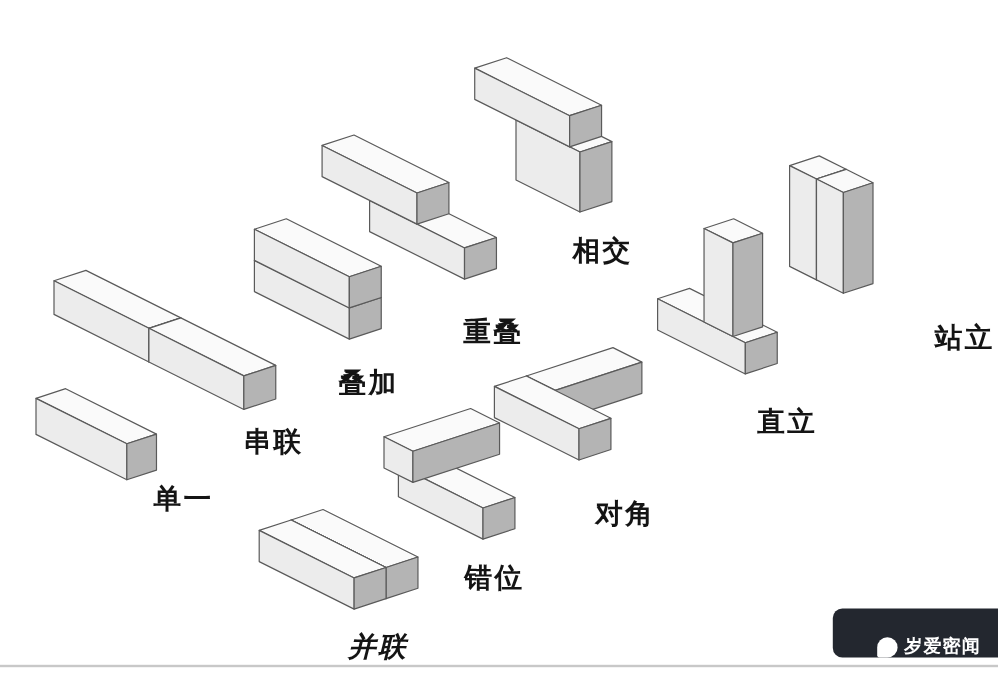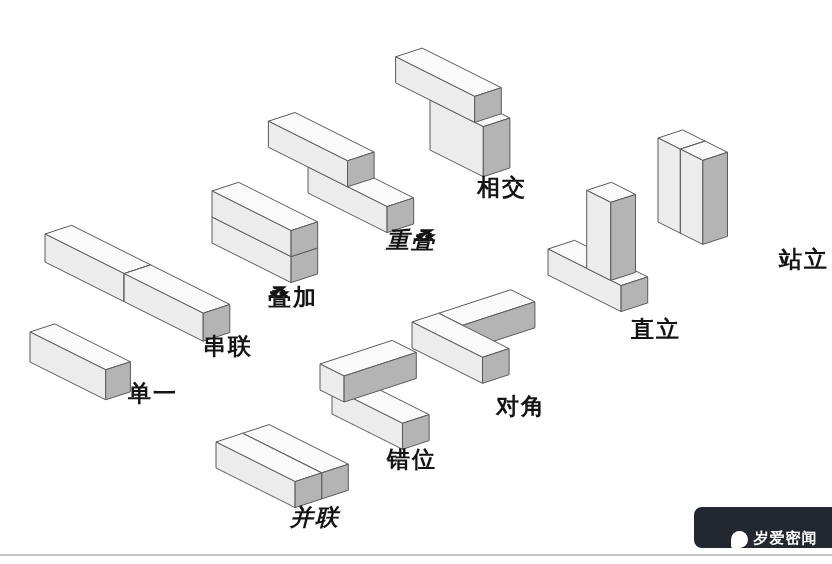--- a/index.html
+++ b/index.html
@@ -24,20 +24,21 @@
   }
   .fig-label {
     position: absolute;
     font-family: "DejaVu Sans", sans-serif;
     font-size: 23px;
     font-weight: 600;
     color: #141414;
     letter-spacing: 2px;
     white-space: nowrap;
     line-height: 1;
+    margin-top: 23px;
   }
   .watermark {
     position: absolute;
     left: 694px;
     top: 507px;
     width: 160px;
     height: 41px;
     background: #23272f;
     border-radius: 8px;
     display: flex;
@@ -148,22 +149,22 @@
         <polygon points="658.0,222.0 680.4,233.2 680.4,149.2 658.0,138.0" fill="#ececec" stroke="#5a5a5a" stroke-width="1" stroke-linejoin="round"></polygon>
         <polygon points="680.4,233.2 705.1,225.1 705.1,141.1 680.4,149.2" fill="#b4b4b4" stroke="#5a5a5a" stroke-width="1" stroke-linejoin="round"></polygon>
         <polygon points="680.4,149.2 702.8,160.4 727.5,152.3 705.1,141.1" fill="#fafafa" stroke="#5a5a5a" stroke-width="1" stroke-linejoin="round"></polygon>
         <polygon points="680.4,233.2 702.8,244.4 702.8,160.4 680.4,149.2" fill="#ececec" stroke="#5a5a5a" stroke-width="1" stroke-linejoin="round"></polygon>
         <polygon points="702.8,244.4 727.5,236.3 727.5,152.3 702.8,160.4" fill="#b4b4b4" stroke="#5a5a5a" stroke-width="1" stroke-linejoin="round"></polygon>
       </g>
     </svg>
 
   <div class="fig-label" style="left:128px; top:382px;">单一</div>
   <div class="fig-label" style="left:203px; top:335px;">串联</div>
-  <div class="fig-label" style="left:268px; top:286px;">叠加</div>
-  <div class="fig-label" style="left:386px; top:229px;font-style:italic;">重叠</div>
+  <div class="fig-label" style="left:282px; top:286px;">叠加</div>
+  <div class="fig-label" style="left:386px; top:243px;">重叠</div>
   <div class="fig-label" style="left:477px; top:176px;">相交</div>
   <div class="fig-label" style="left:290px; top:506px;font-style:italic;">并联</div>
   <div class="fig-label" style="left:387px; top:448px;">错位</div>
   <div class="fig-label" style="left:496px; top:395px;">对角</div>
   <div class="fig-label" style="left:631px; top:318px;">直立</div>
   <div class="fig-label" style="left:779px; top:248px;">站立</div>
 
   <div class="watermark">
     <span class="wm-icon"></span>
     <span class="wm-text">岁爱密闻</span>

